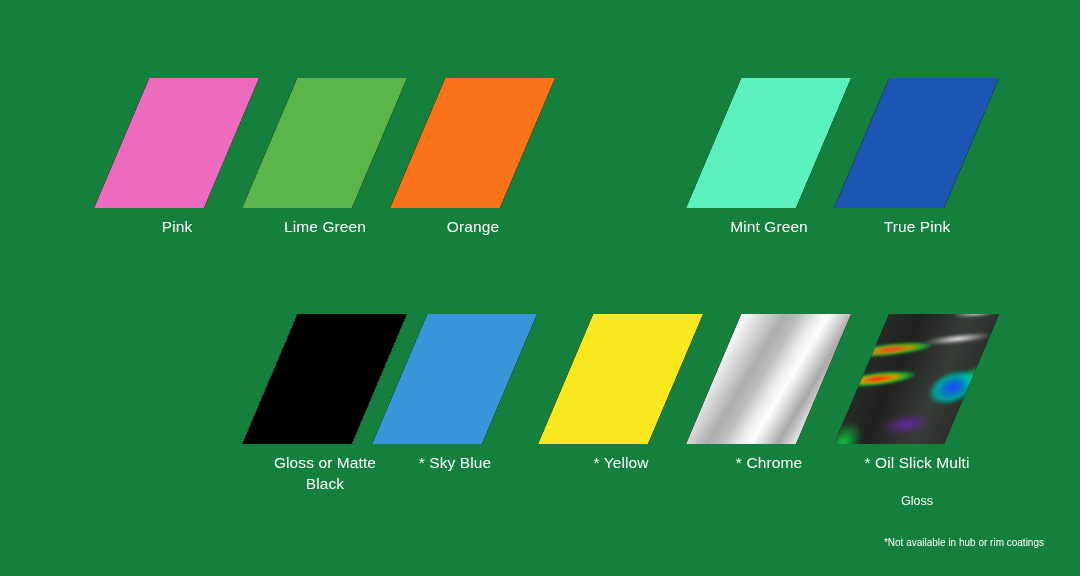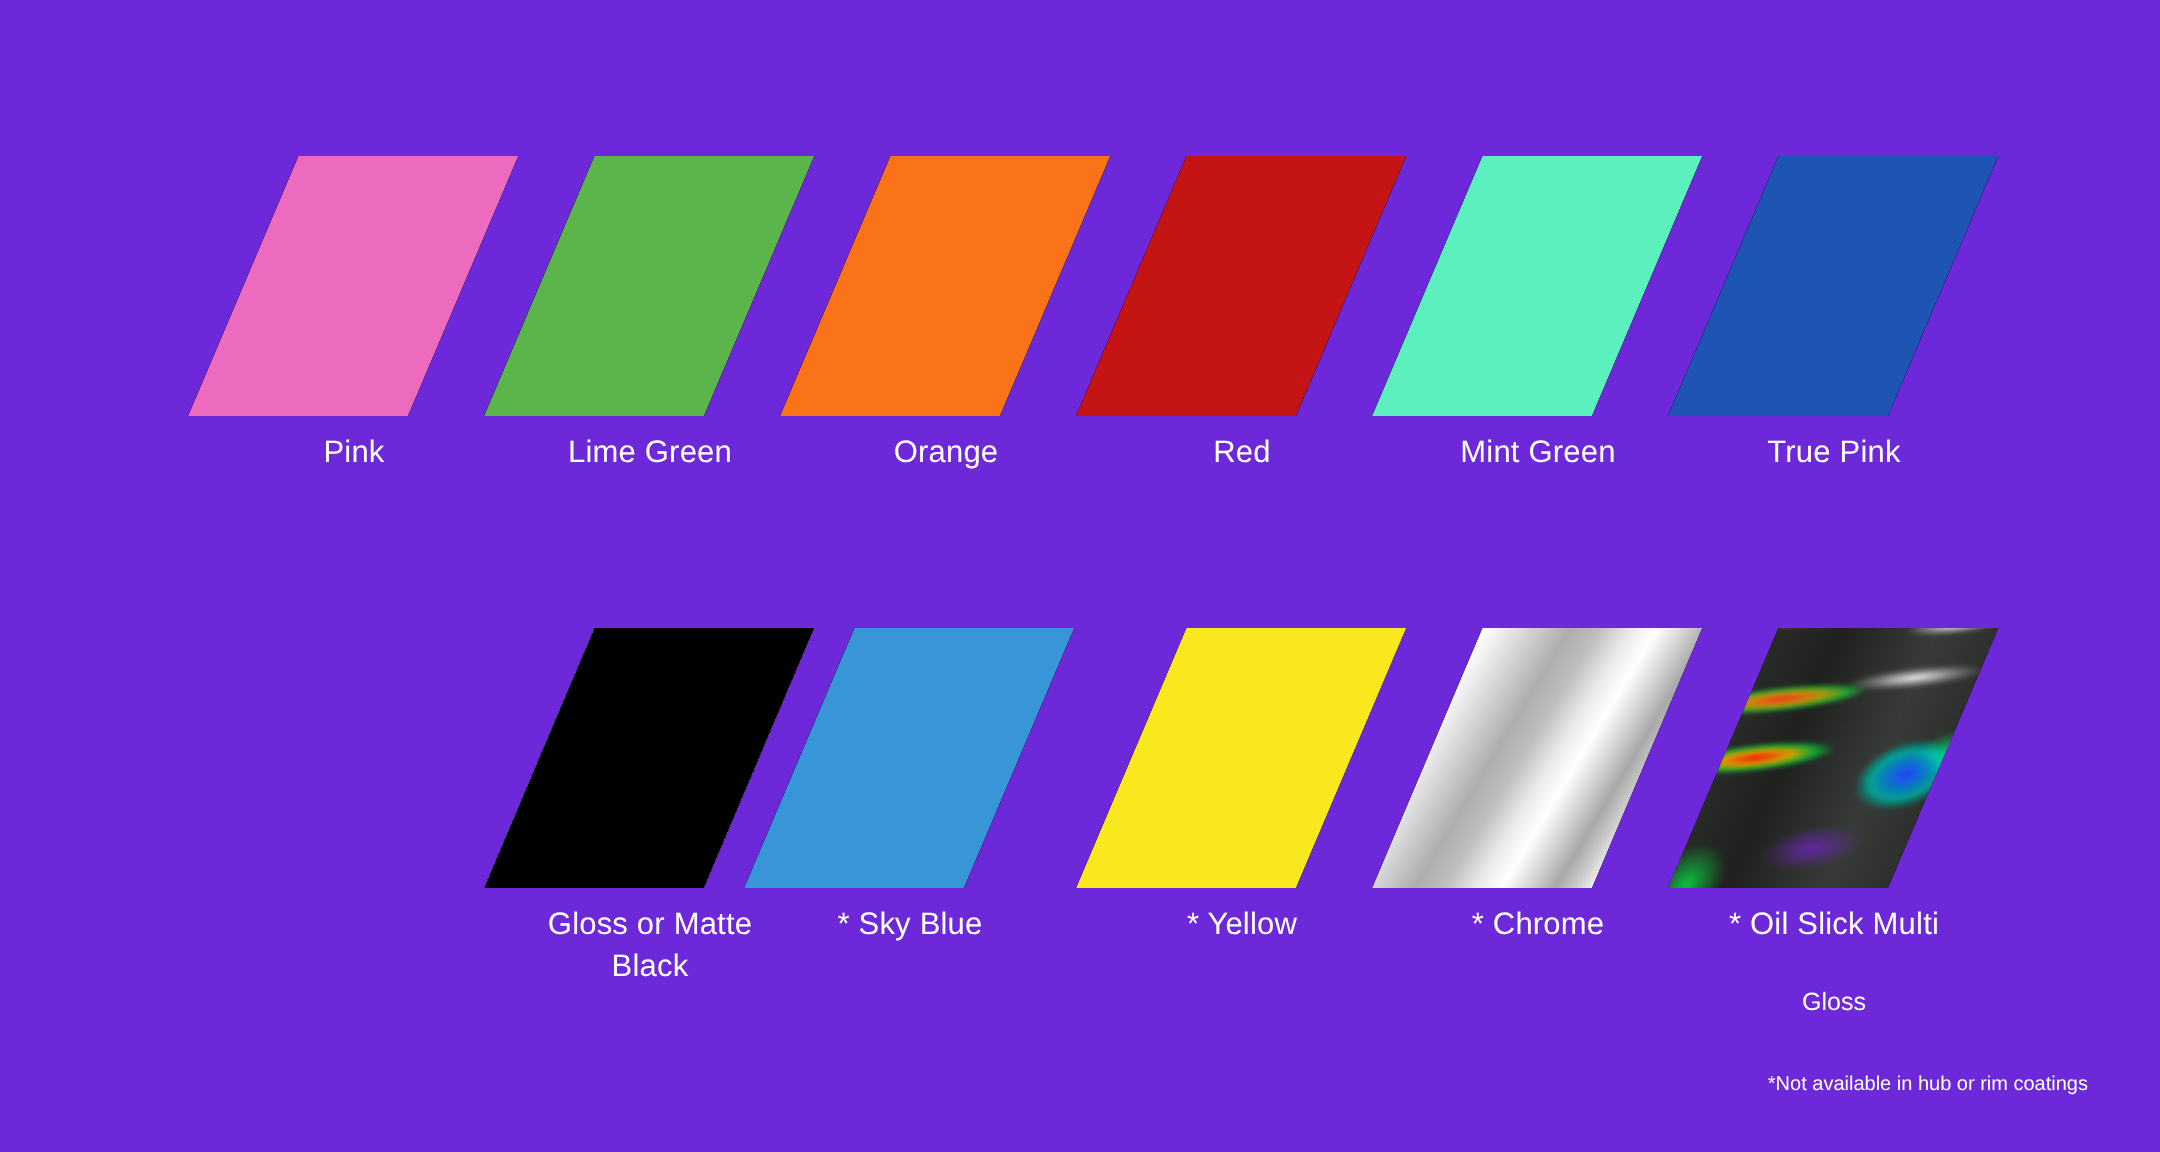--- a/index.html
+++ b/index.html
@@ -12,21 +12,21 @@
     width: 1080px;
     height: 576px;
     overflow: hidden;
     font-family: "Liberation Sans", sans-serif;
     color: #ffffff;
     position: relative;
   }
   .board {
     position: absolute;
     inset: 0;
-    background: #6d28d9;
+    background: #15803d;
   }
 
   
   .row {
     position: absolute;
     left: 0;
     width: 1080px;
     height: 220px;
   }
   .row-top    { top: 62px; }
@@ -157,26 +157,20 @@
       <div class="label">Lime Green</div>
     </div>
 
     <div class="cell" style="left:390px">
       <div class="chip">
         <div class="chip-fill" style="background: rgb(250, 115, 24);"></div>
       </div>
       <div class="label">Orange</div>
     </div>
 
-    <div class="cell" style="left:538px">
-      <div class="chip">
-        <div class="chip-fill" style="background: rgb(196, 20, 20);"></div>
-      </div>
-      <div class="label">Red</div>
-    </div>
 
     <div class="cell" style="left:686px">
       <div class="chip">
         <div class="chip-fill" style="background: rgb(92, 240, 190);"></div>
       </div>
       <div class="label">Mint Green</div>
     </div>
 
     <div class="cell" style="left:834px">
       <div class="chip">

